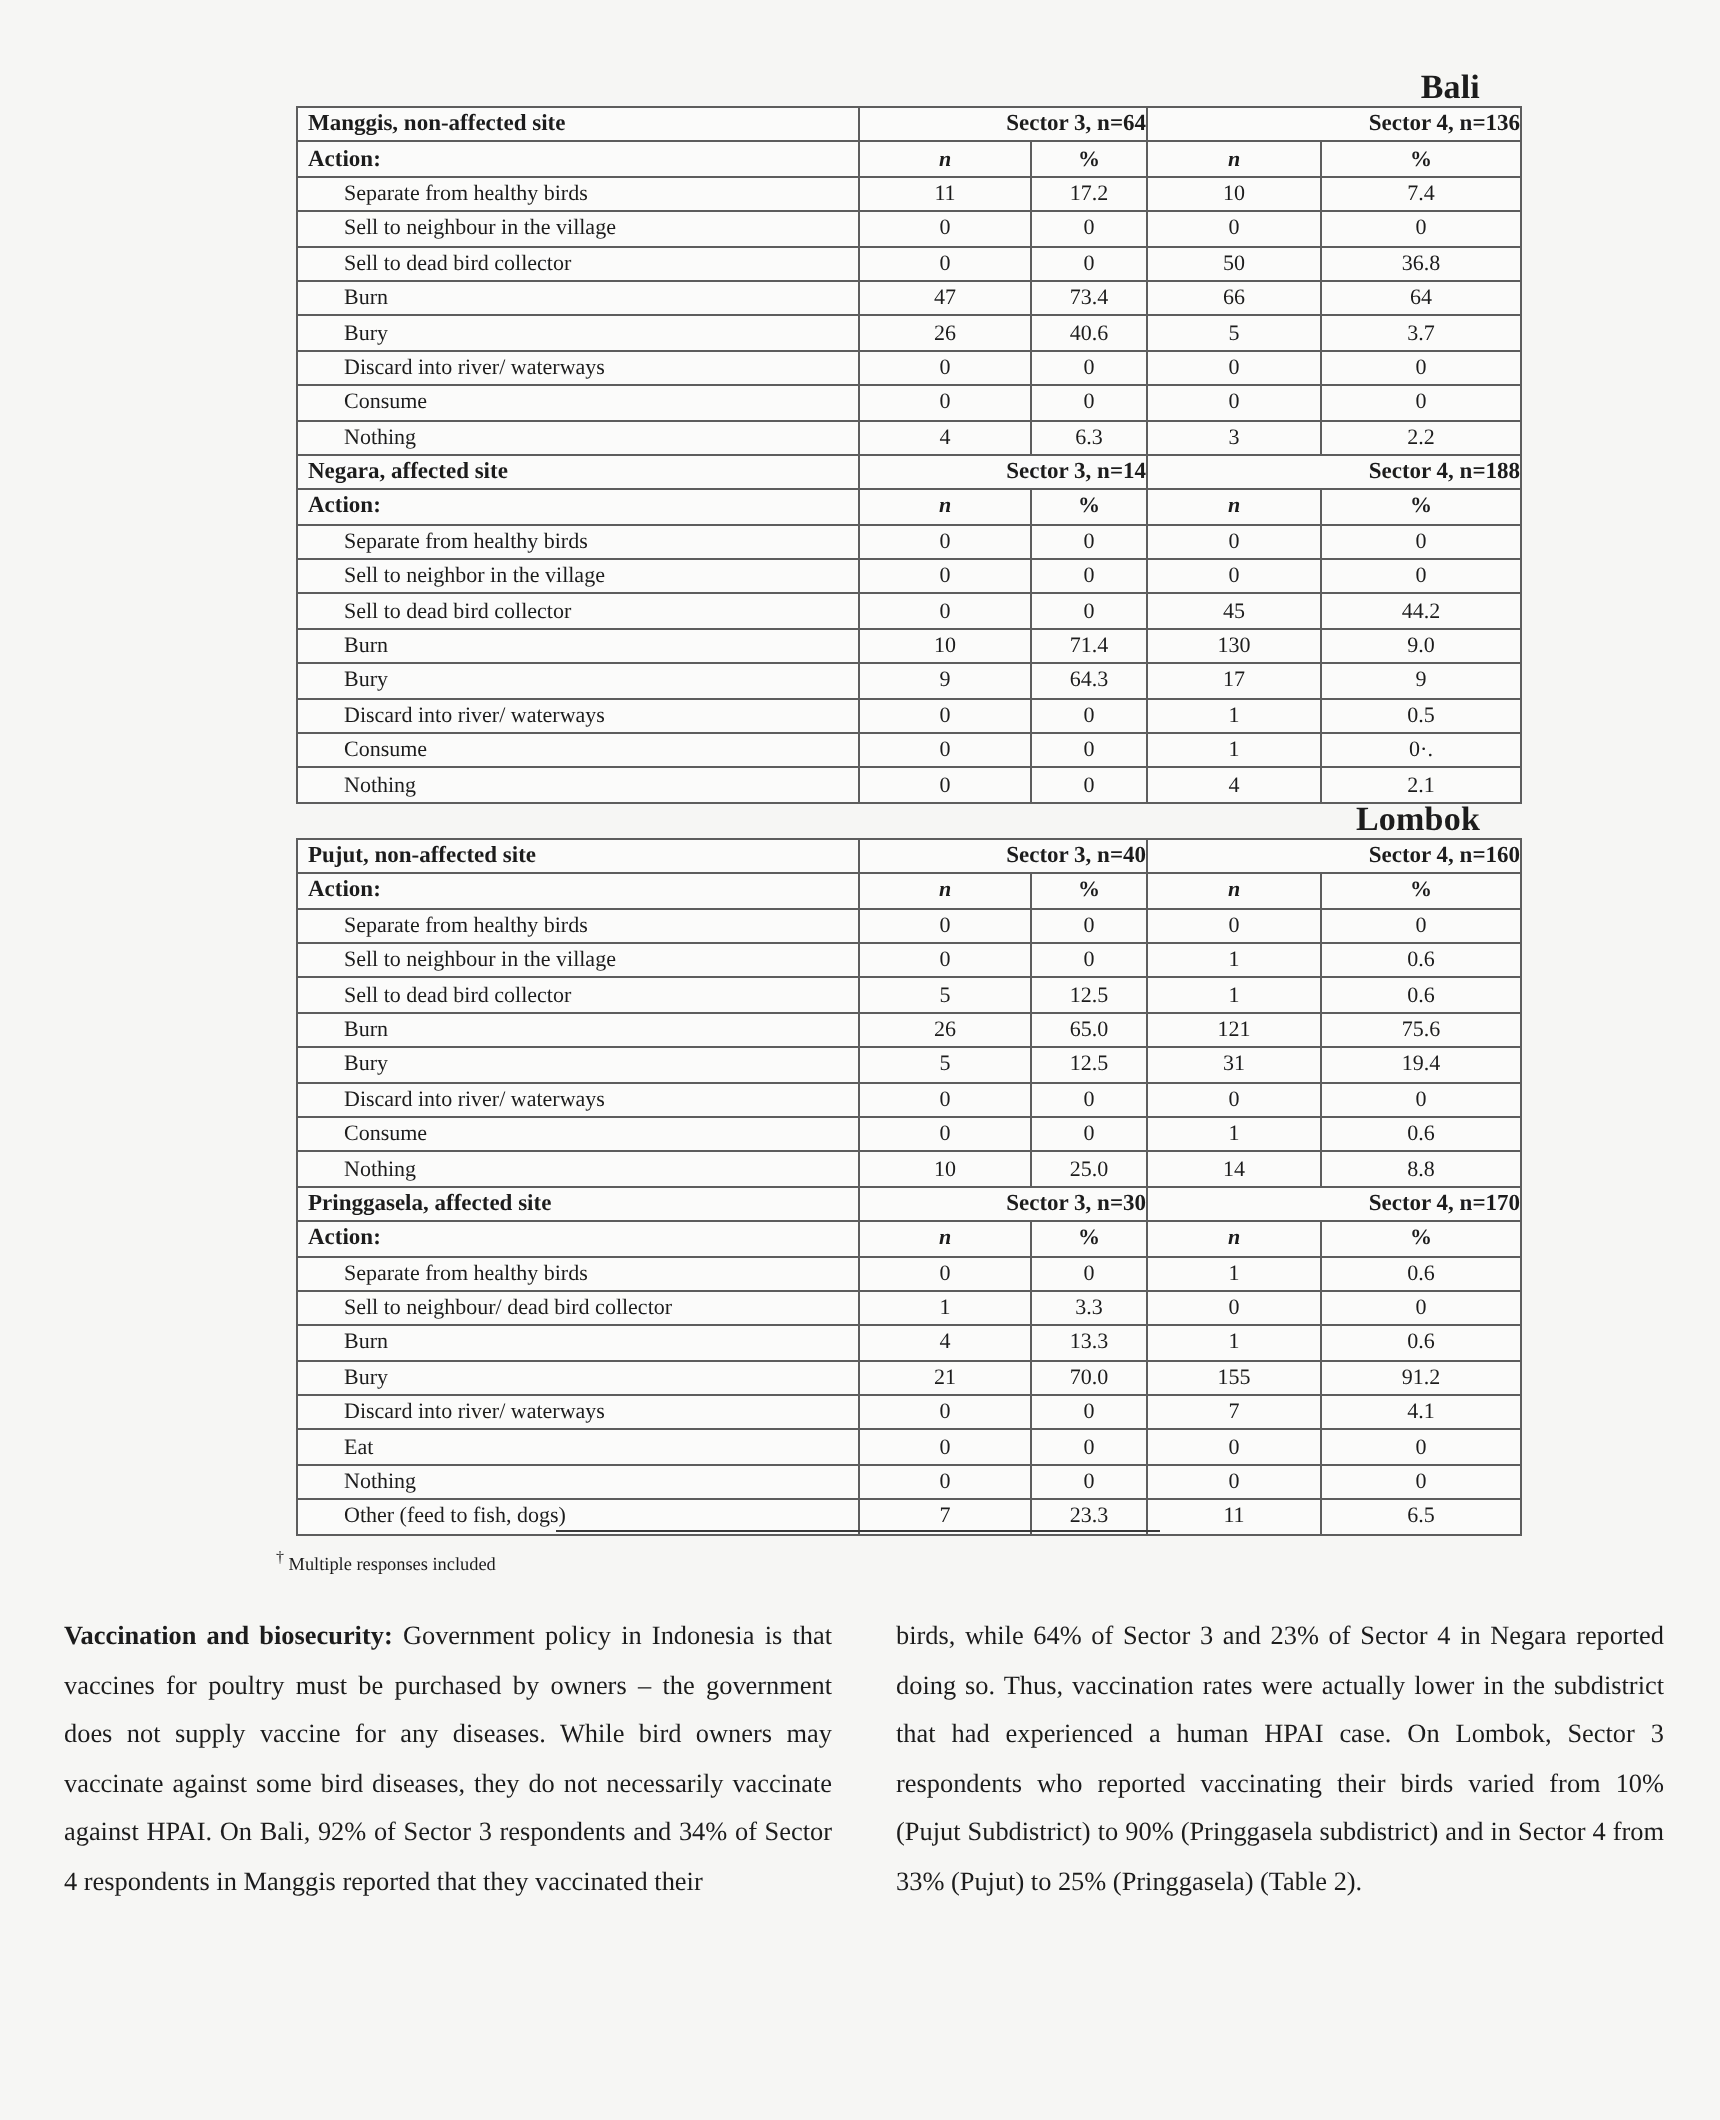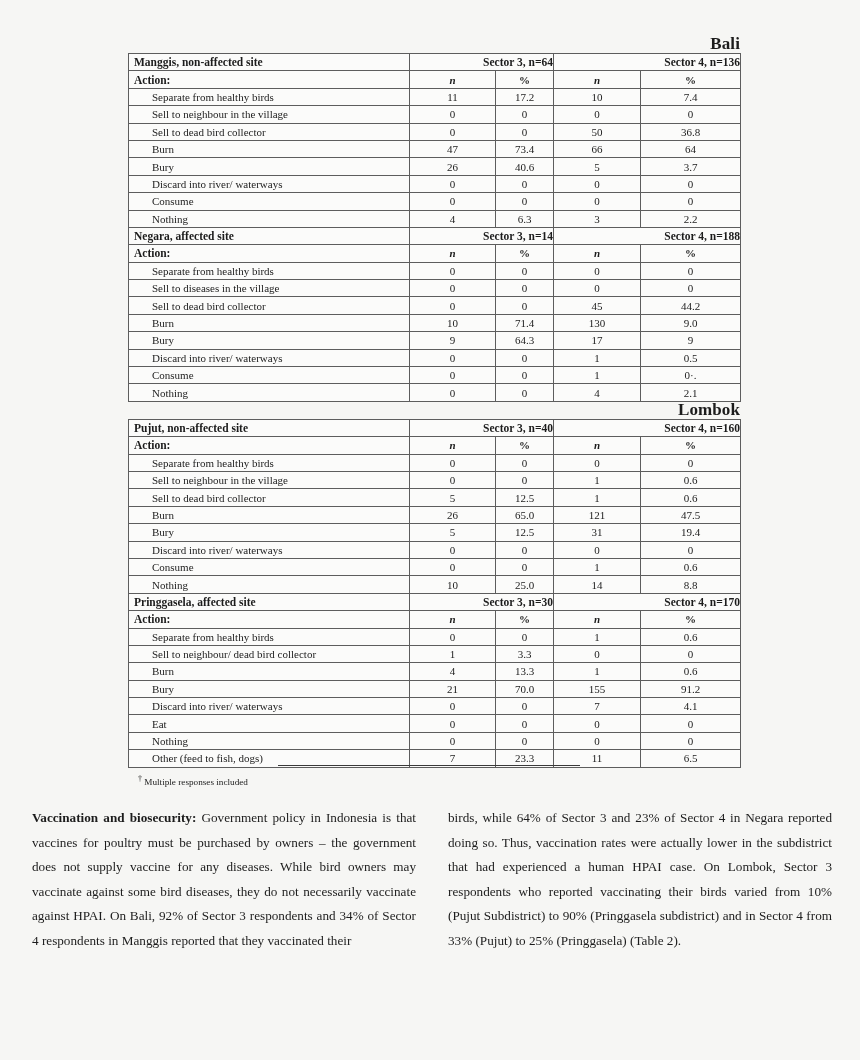--- a/index.html
+++ b/index.html
@@ -32,20 +32,21 @@
     padding: 1px 0 2px 2px;
     letter-spacing: .1px;
     text-align: right;
   }
 
   table.data-table {
     border-collapse: collapse;
     width: 612px;
     table-layout: fixed;
     font-size: 11px;
+    margin-left: 20px;
   }
 
   table.data-table td {
     border: 1px solid #5d5d5d;
     padding: 0;
     height: 16.4px;
     vertical-align: middle;
     background: #fbfbfa;
   }
 
@@ -234,21 +235,21 @@
           <td class="col-head">%</td>
         </tr>
         <tr class="data-row">
           <td class="label-cell">Separate from healthy birds</td>
           <td class="num">0</td>
           <td class="num">0</td>
           <td class="num">0</td>
           <td class="num">0</td>
         </tr>
         <tr class="data-row">
-          <td class="label-cell">Sell to diseases in the village</td>
+          <td class="label-cell">Sell to neighbor in the village</td>
           <td class="num">0</td>
           <td class="num">0</td>
           <td class="num">0</td>
           <td class="num">0</td>
         </tr>
         <tr class="data-row">
           <td class="label-cell">Sell to dead bird collector</td>
           <td class="num">0</td>
           <td class="num">0</td>
           <td class="num">45</td>
@@ -332,21 +333,21 @@
           <td class="num">5</td>
           <td class="num">12.5</td>
           <td class="num">1</td>
           <td class="num">0.6</td>
         </tr>
         <tr class="data-row">
           <td class="label-cell">Burn</td>
           <td class="num">26</td>
           <td class="num">65.0</td>
           <td class="num">121</td>
-          <td class="num">47.5</td>
+          <td class="num">75.6</td>
         </tr>
         <tr class="data-row">
           <td class="label-cell">Bury</td>
           <td class="num">5</td>
           <td class="num">12.5</td>
           <td class="num">31</td>
           <td class="num">19.4</td>
         </tr>
         <tr class="data-row">
           <td class="label-cell">Discard into river/ waterways</td>

